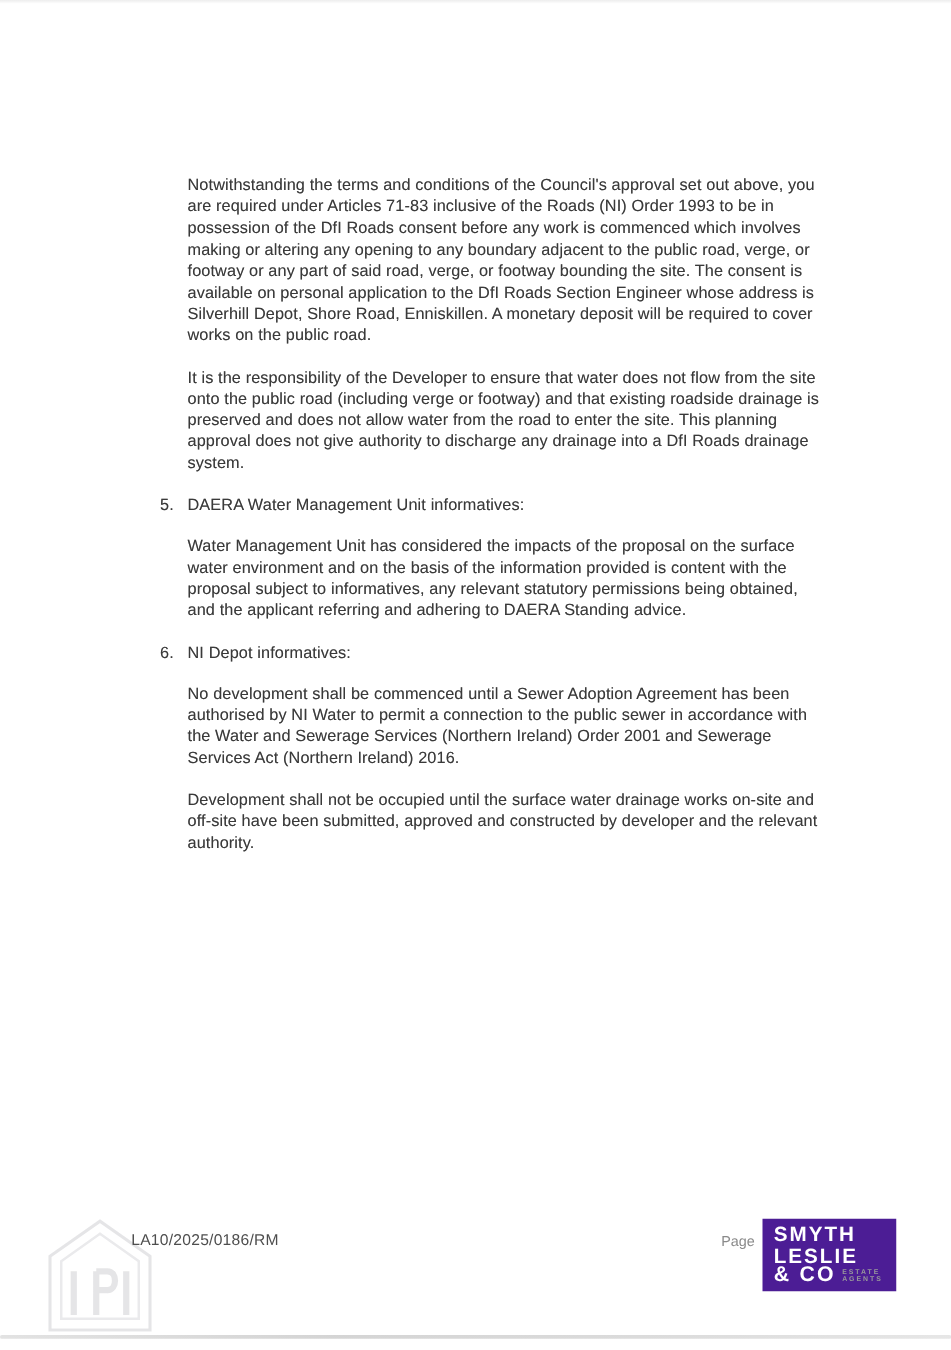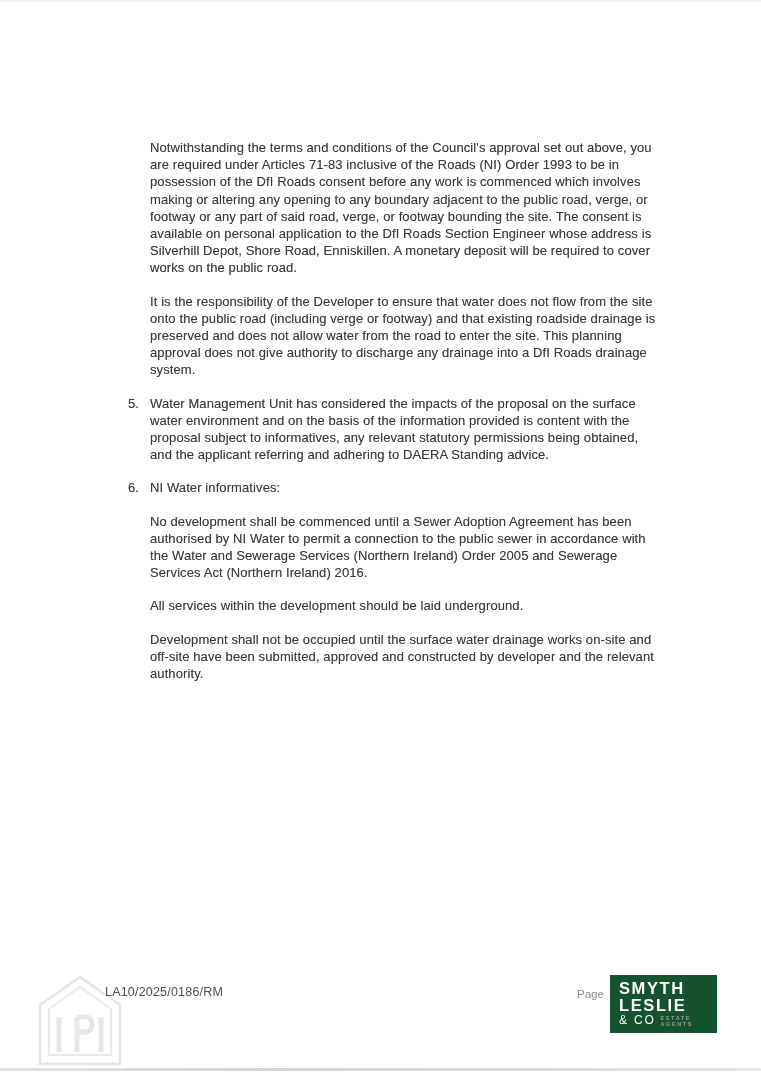--- a/index.html
+++ b/index.html
@@ -67,42 +67,42 @@
     font-size: 11.5px;
     color: #8a8a8a;
     z-index: 1;
   }
   .agency-logo {
     position: absolute;
     left: 610px;
     top: 975px;
     width: 107px;
     height: 58px;
-    background: #14532d;
+    background: #4c1d95;
     z-index: 2;
     box-sizing: border-box;
     padding: 5px 0 0 9px;
   }
   .agency-name {
     color: #ffffff;
     font-weight: bold;
     font-size: 16.5px;
     line-height: 16.5px;
     letter-spacing: 1.6px;
     white-space: nowrap;
   }
   .agency-row3 {
     display: flex;
     align-items: flex-end;
     margin-top: 1px;
   }
   .agency-co {
     color: #ffffff;
-    font-weight: normal;
-    font-size: 12px;
+    font-weight: bold;
+    font-size: 17px;
     line-height: 12.5px;
     letter-spacing: 1.8px;
   }
   .agency-tag {
     margin-left: 5px;
     color: #98989b;
     font-size: 5.5px;
     line-height: 6px;
     letter-spacing: 1.6px;
     font-weight: bold;
@@ -124,34 +124,34 @@
   <div class="top-edge"></div>
 
   <div class="doc-body">
 
     <p>Notwithstanding the terms and conditions of the Council's approval set out above, you are required under Articles 71-83 inclusive of the Roads (NI) Order 1993 to be in possession of the DfI Roads consent before any work is commenced which involves making or altering any opening to any boundary adjacent to the public road, verge, or footway or any part of said road, verge, or footway bounding the site. The consent is available on personal application to the DfI Roads Section Engineer whose address is Silverhill Depot, Shore Road, Enniskillen. A monetary deposit will be required to cover works on the public road.</p>
 
     <p>It is the responsibility of the Developer to ensure that water does not flow from the site onto the public road (including verge or footway) and that existing roadside drainage is preserved and does not allow water from the road to enter the site. This planning approval does not give authority to discharge any drainage into a DfI Roads drainage system.</p>
 
     <div class="item-head">
       <span class="item-num">5.</span>
+      <span>DAERA Water Management Unit informatives:</span>
     </div>
 
     <p>Water Management Unit has considered the impacts of the proposal on the surface water environment and on the basis of the information provided is content with the proposal subject to informatives, any relevant statutory permissions being obtained, and the applicant referring and adhering to DAERA Standing advice.</p>
 
 
     <div class="item-head">
       <span class="item-num">6.</span>
-      <span>NI Water informatives:</span>
+      <span>NI Depot informatives:</span>
     </div>
 
-    <p>No development shall be commenced until a Sewer Adoption Agreement has been authorised by NI Water to permit a connection to the public sewer in accordance with the Water and Sewerage Services (Northern Ireland) Order 2005 and Sewerage Services Act (Northern Ireland) 2016.</p>
+    <p>No development shall be commenced until a Sewer Adoption Agreement has been authorised by NI Water to permit a connection to the public sewer in accordance with the Water and Sewerage Services (Northern Ireland) Order 2001 and Sewerage Services Act (Northern Ireland) 2016.</p>
 
 
-    <p>All services within the development should be laid underground.</p>
 
     <p>Development shall not be occupied until the surface water drainage works on-site and off-site have been submitted, approved and constructed by developer and the relevant authority.</p>
 
 
   </div>
 
   <svg class="watermark" viewBox="0 0 88 95" fill="none" xmlns="http://www.w3.org/2000/svg">
     <path d="M4 33 L44 5 L84 33 L84 92 L4 92 Z" stroke="#e3e3e5" stroke-width="2.5" fill="none"></path>
     <path d="M13 37 L44 15 L75 37 L75 83 L13 83 Z" stroke="#e8e8ea" stroke-width="2" fill="none"></path>
     <path d="M23 45 L23 80" stroke="#e3e3e5" stroke-width="5"></path>

